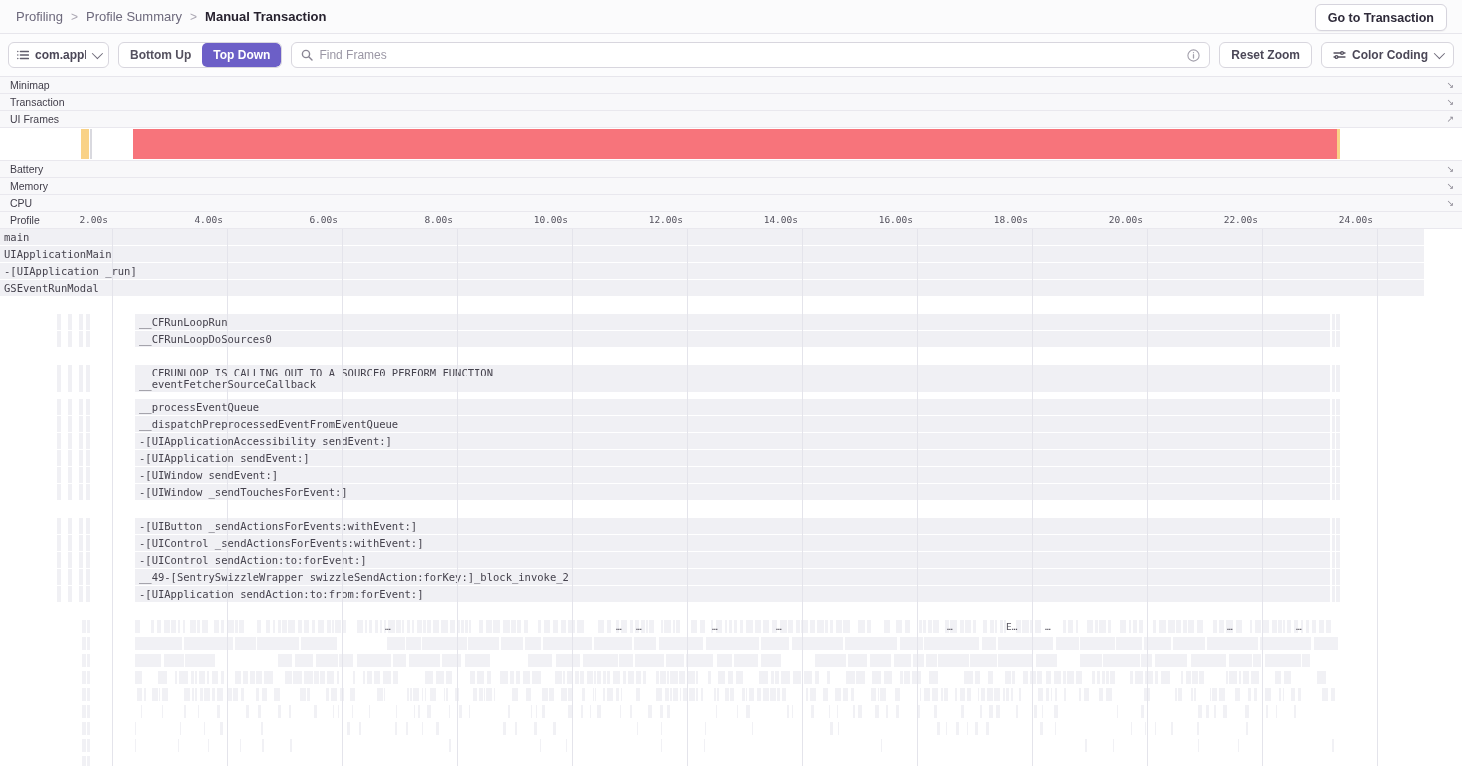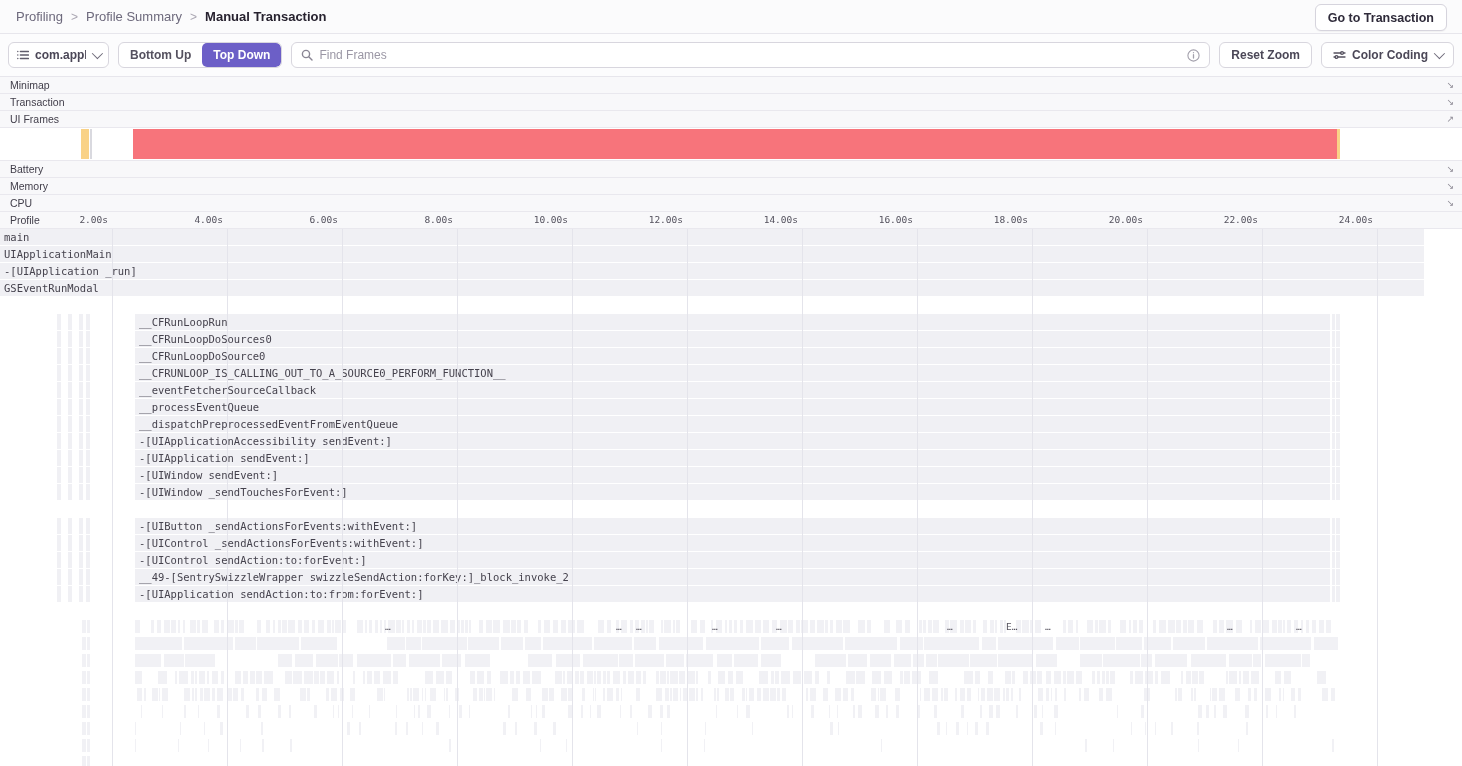--- a/index.html
+++ b/index.html
@@ -184,39 +184,30 @@
     </div>
     <div class="frow" style="top: 102px;">
       <div class="frame frag" style="left: 57px; width: 4px;"></div>
       <div class="frame frag" style="left: 68px; width: 4px;"></div>
       <div class="frame frag" style="left: 79px; width: 4px;"></div>
       <div class="frame frag" style="left: 86px; width: 4px;"></div>
       <div class="frame" style="left: 135px; width: 1195px;">__CFRunLoopDoSources0</div>
       <div class="frame frag" style="left: 1332px; width: 3px;"></div>
       <div class="frame frag" style="left: 1336px; width: 4px;"></div>
     </div>
-    <div class="frow" style="top: 119px;">
-      <div class="frame frag" style="left: 57px; width: 4px;"></div>
-      <div class="frame frag" style="left: 68px; width: 4px;"></div>
-      <div class="frame frag" style="left: 79px; width: 4px;"></div>
-      <div class="frame frag" style="left: 86px; width: 4px;"></div>
-      <div class="frame" style="left: 135px; width: 1195px;">__CFRunLoopDoSource0</div>
-      <div class="frame frag" style="left: 1332px; width: 3px;"></div>
-      <div class="frame frag" style="left: 1336px; width: 4px;"></div>
-    </div>
     <div class="frow" style="top: 136px;">
       <div class="frame frag" style="left: 57px; width: 4px;"></div>
       <div class="frame frag" style="left: 68px; width: 4px;"></div>
       <div class="frame frag" style="left: 79px; width: 4px;"></div>
       <div class="frame frag" style="left: 86px; width: 4px;"></div>
       <div class="frame" style="left: 135px; width: 1195px;">__CFRUNLOOP_IS_CALLING_OUT_TO_A_SOURCE0_PERFORM_FUNCTION__</div>
       <div class="frame frag" style="left: 1332px; width: 3px;"></div>
       <div class="frame frag" style="left: 1336px; width: 4px;"></div>
     </div>
-    <div class="frow" style="top: 153px;">
+    <div class="frow" style="top: 147px;">
       <div class="frame frag" style="left: 57px; width: 4px;"></div>
       <div class="frame frag" style="left: 68px; width: 4px;"></div>
       <div class="frame frag" style="left: 79px; width: 4px;"></div>
       <div class="frame frag" style="left: 86px; width: 4px;"></div>
       <div class="frame" style="left: 135px; width: 1195px;">__eventFetcherSourceCallback</div>
       <div class="frame frag" style="left: 1332px; width: 3px;"></div>
       <div class="frame frag" style="left: 1336px; width: 4px;"></div>
     </div>
     <div class="frow" style="top: 170px;">
       <div class="frame frag" style="left: 57px; width: 4px;"></div>

